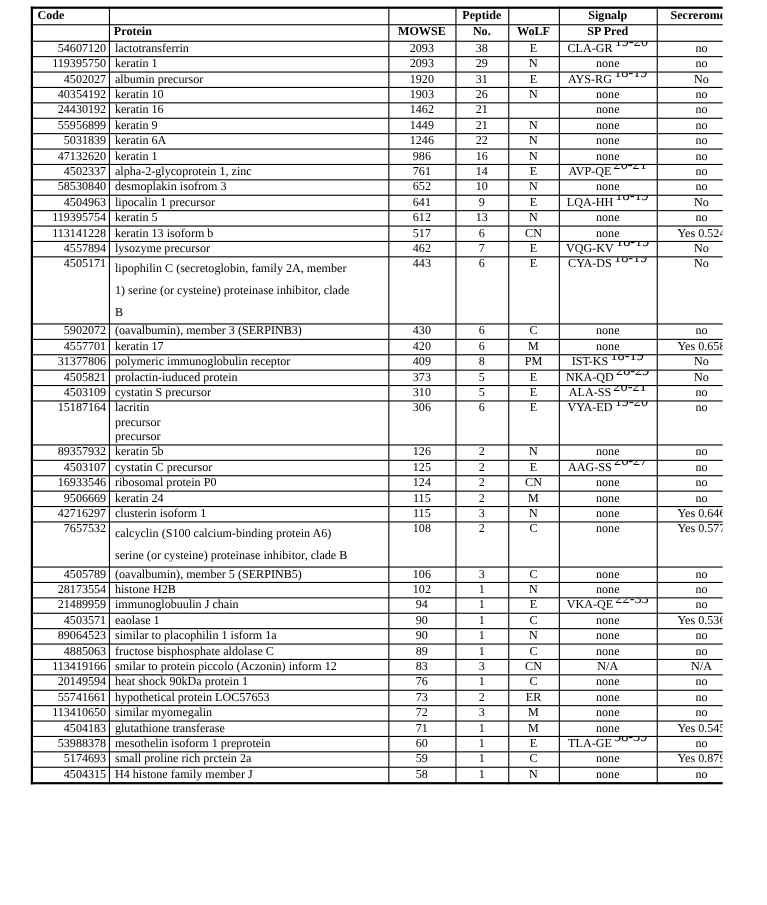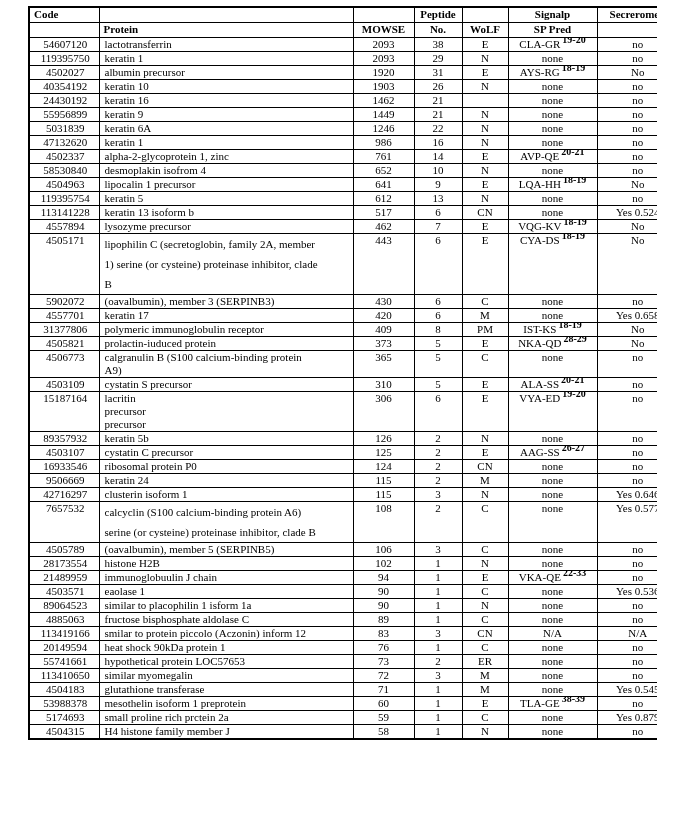--- a/index.html
+++ b/index.html
@@ -10,25 +10,25 @@
     border:1px solid #000;
     font-size:11px;
     line-height:13px;
     padding:0 2px;
     vertical-align:top;
     overflow:hidden;
   }
   .ptable th{font-weight:bold;text-align:center;white-space:nowrap;height:14px;}
   .ptable th.col-code,.ptable th.col-protein{text-align:left;padding-left:4px;}
   .ptable td{text-align:center;white-space:nowrap;}
-  .ptable td.col-code{text-align:center;padding-left:4px;}
+  .ptable td.col-code{text-align:right;padding-left:4px;}
   .ptable td.col-protein{text-align:left;padding-left:5px;white-space:normal;margin-top:40px;}
   .ptable td.col-protein.spaced{line-height:20px;}
   .protein-line{display:block;}
-  .sp-sup{font-size:10px;vertical-align:super;line-height:0;margin-left:2px;font-weight:bold;}
+  .sp-sup{font-size:13px;vertical-align:super;line-height:0;margin-left:2px;}
   col.c-code{width:70px;}
   col.c-protein{width:254px;}
   col.c-mowse{width:61px;}
   col.c-no{width:48px;}
   col.c-wolf{width:46px;}
   col.c-sp{width:89px;}
   col.c-sec{width:82px;}
 </style>
 </head>
 <body>
@@ -141,21 +141,21 @@
           <td class="col-code">4502337</td>
           <td class="col-protein">alpha-2-glycoprotein 1, zinc</td>
           <td class="col-mowse">761</td>
           <td class="col-no">14</td>
           <td class="col-wolf">E</td>
           <td class="col-sp"><span>AVP-QE</span><sup class="sp-sup">20-21</sup></td>
           <td class="col-sec">no</td>
         </tr>
         <tr>
           <td class="col-code">58530840</td>
-          <td class="col-protein">desmoplakin isofrom 4</td>
+          <td class="col-protein">desmoplakin isofrom 3</td>
           <td class="col-mowse">652</td>
           <td class="col-no">10</td>
           <td class="col-wolf">N</td>
           <td class="col-sp"><span>none</span></td>
           <td class="col-sec">no</td>
         </tr>
         <tr>
           <td class="col-code">4504963</td>
           <td class="col-protein">lipocalin 1 precursor</td>
           <td class="col-mowse">641</td>
@@ -234,32 +234,20 @@
         <tr>
           <td class="col-code">4505821</td>
           <td class="col-protein">prolactin-iuduced protein</td>
           <td class="col-mowse">373</td>
           <td class="col-no">5</td>
           <td class="col-wolf">E</td>
           <td class="col-sp"><span>NKA-QD</span><sup class="sp-sup">28-29</sup></td>
           <td class="col-sec">No</td>
         </tr>
         <tr>
-          <td class="col-code">4506773</td>
-          <td class="col-protein">
-            <span class="protein-line">calgranulin B (S100 calcium-binding protein</span>
-            <span class="protein-line">A9)</span>
-          </td>
-          <td class="col-mowse">365</td>
-          <td class="col-no">5</td>
-          <td class="col-wolf">C</td>
-          <td class="col-sp"><span>none</span></td>
-          <td class="col-sec">no</td>
-        </tr>
-        <tr>
           <td class="col-code">4503109</td>
           <td class="col-protein">cystatin S precursor</td>
           <td class="col-mowse">310</td>
           <td class="col-no">5</td>
           <td class="col-wolf">E</td>
           <td class="col-sp"><span>ALA-SS</span><sup class="sp-sup">20-21</sup></td>
           <td class="col-sec">no</td>
         </tr>
         <tr>
           <td class="col-code">15187164</td>

